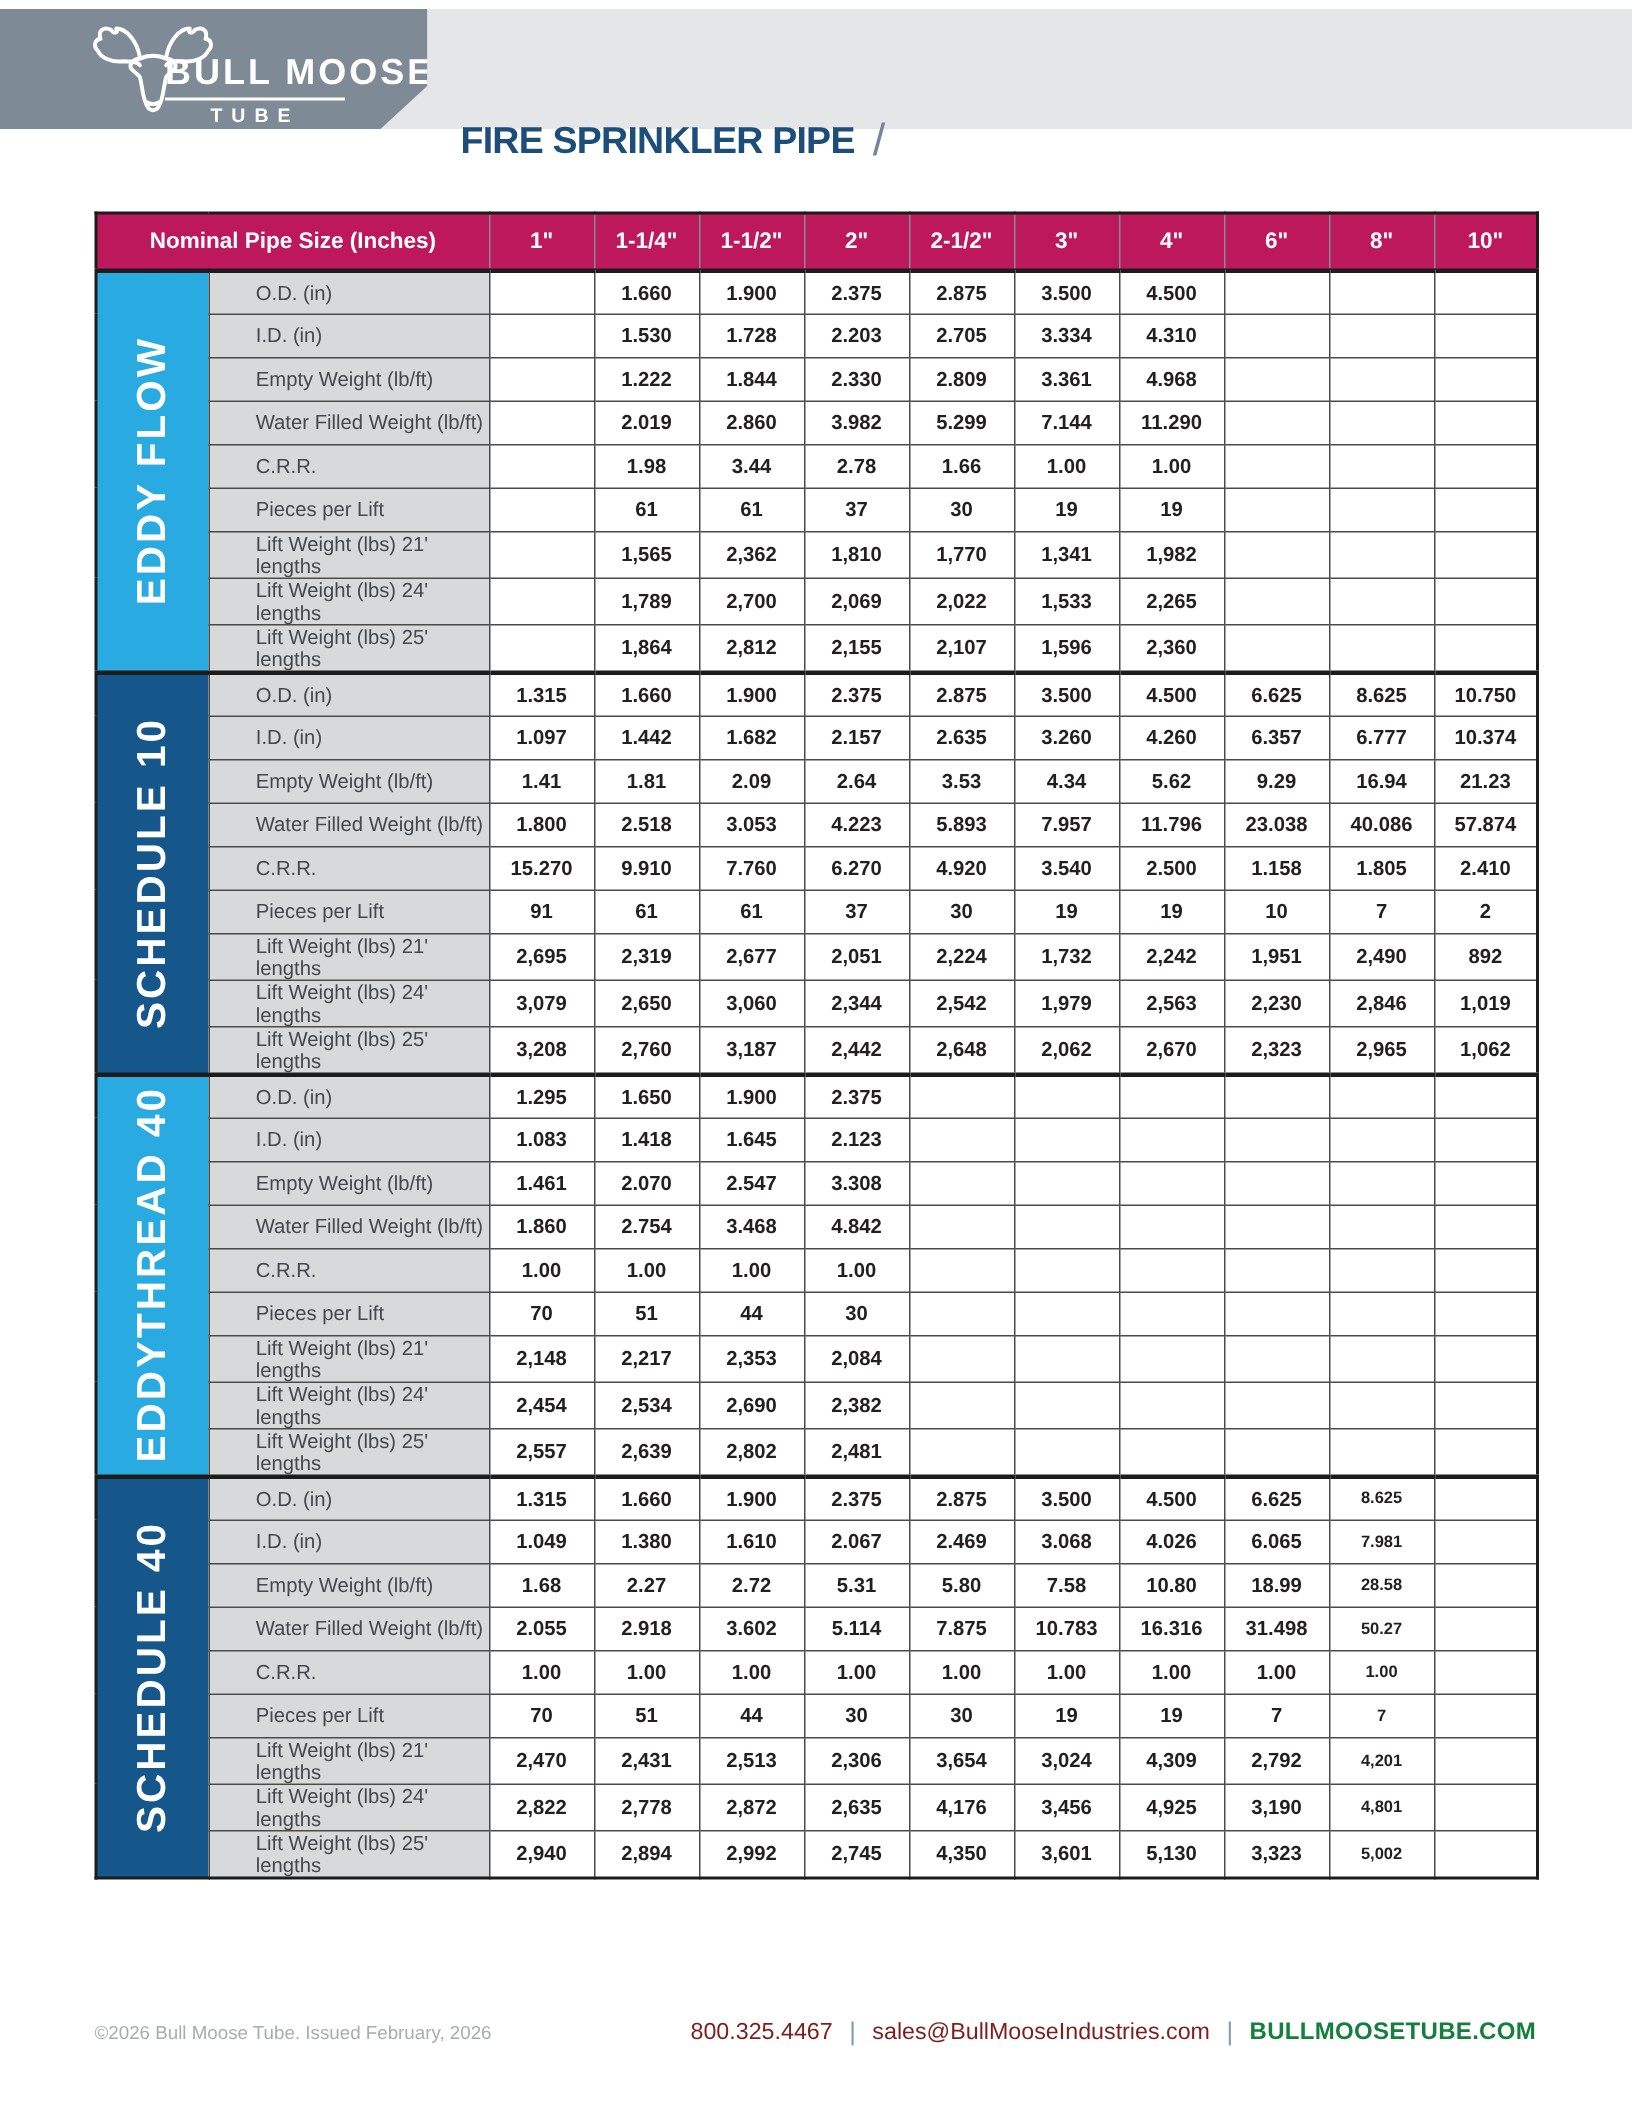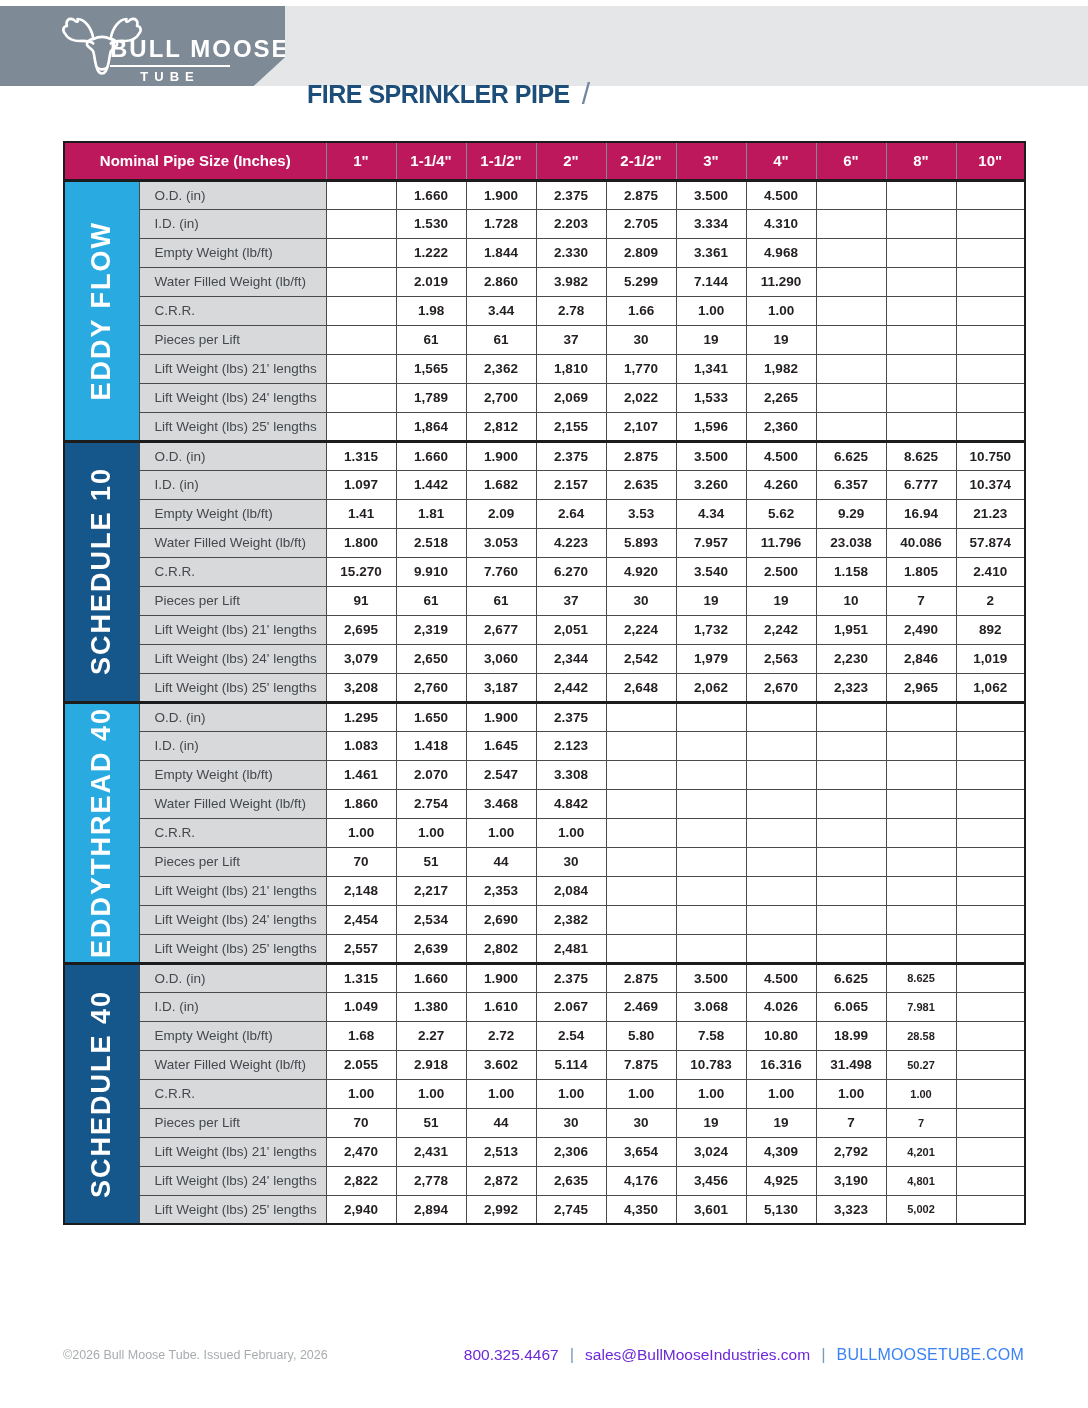--- a/index.html
+++ b/index.html
@@ -65,39 +65,39 @@
   .spec-table tr.section-start td { border-top: 3px solid #1c1c1c; }
   td.band { vertical-align: middle; text-align: center; }
   .band-inner {
     writing-mode: vertical-rl; transform: rotate(180deg);
     margin: 0 auto;
     color: #ffffff; font-weight: bold; font-size: 27px;
     letter-spacing: 2px; white-space: nowrap;
   }
   td.row-label {
     background: #d8d9da; color: #44484c;
-    font-size: 13.5px; padding-left: 15px; text-align: left;
+    font-size: 13.5px; padding-left: 31px; text-align: left;
   }
   td.val {
     background: #ffffff; text-align: center;
     font-weight: bold; font-size: 13.5px; color: #231f20;
   }
   td.val.small { font-size: 11px; }
 
   
   .footer {
     position: absolute; top: 1340px; left: 63px;
     width: 961px; height: 30px;
     display: flex; justify-content: space-between; align-items: center;
   }
   .copyright { color: #a8acae; font-size: 12.5px; text-align: center; }
   .contact { display: flex; align-items: center; gap: 11px; font-size: 15.5px; }
-  .contact .phone, .contact .email { color: #6d28d9; }
+  .contact .phone, .contact .email { color: #7f1d1d; }
   .contact .pipe { color: #7d9cb5; font-size: 17px; }
-  .contact .website { color: #3b82f6; font-weight: normal; font-size: 16px; letter-spacing: 0.2px; }
+  .contact .website { color: #15803d; font-weight: bold; font-size: 16px; letter-spacing: 0.2px; }
 </style>
 </head>
 <body>
 
 <div>
 
   <div class="topbar">
     <div class="logo-box">
       <svg class="moose-icon" width="88" height="70" viewBox="0 0 100 80" fill="none" stroke="#ffffff" stroke-width="3" stroke-linecap="round" stroke-linejoin="round">
         <path d="M40 30 C38 18 30 8 22 8 C24 12 20 12 18 9 C12 6 8 10 10 16 C6 16 4 21 8 25 C10 30 18 34 27 33 C32 33 38 33 40 36"></path>
@@ -536,21 +536,21 @@
           <td class="val">4.026</td>
           <td class="val">6.065</td>
           <td class="val small">7.981</td>
           <td class="val"></td>
         </tr>
         <tr>
           <td class="row-label">Empty Weight (lb/ft)</td>
           <td class="val">1.68</td>
           <td class="val">2.27</td>
           <td class="val">2.72</td>
-          <td class="val">2.54</td>
+          <td class="val">5.31</td>
           <td class="val">5.80</td>
           <td class="val">7.58</td>
           <td class="val">10.80</td>
           <td class="val">18.99</td>
           <td class="val small">28.58</td>
           <td class="val"></td>
         </tr>
         <tr>
           <td class="row-label">Water Filled Weight (lb/ft)</td>
           <td class="val">2.055</td>

